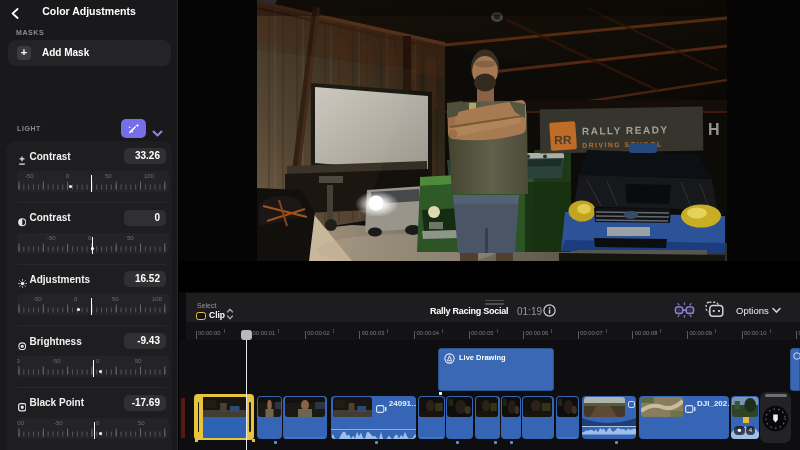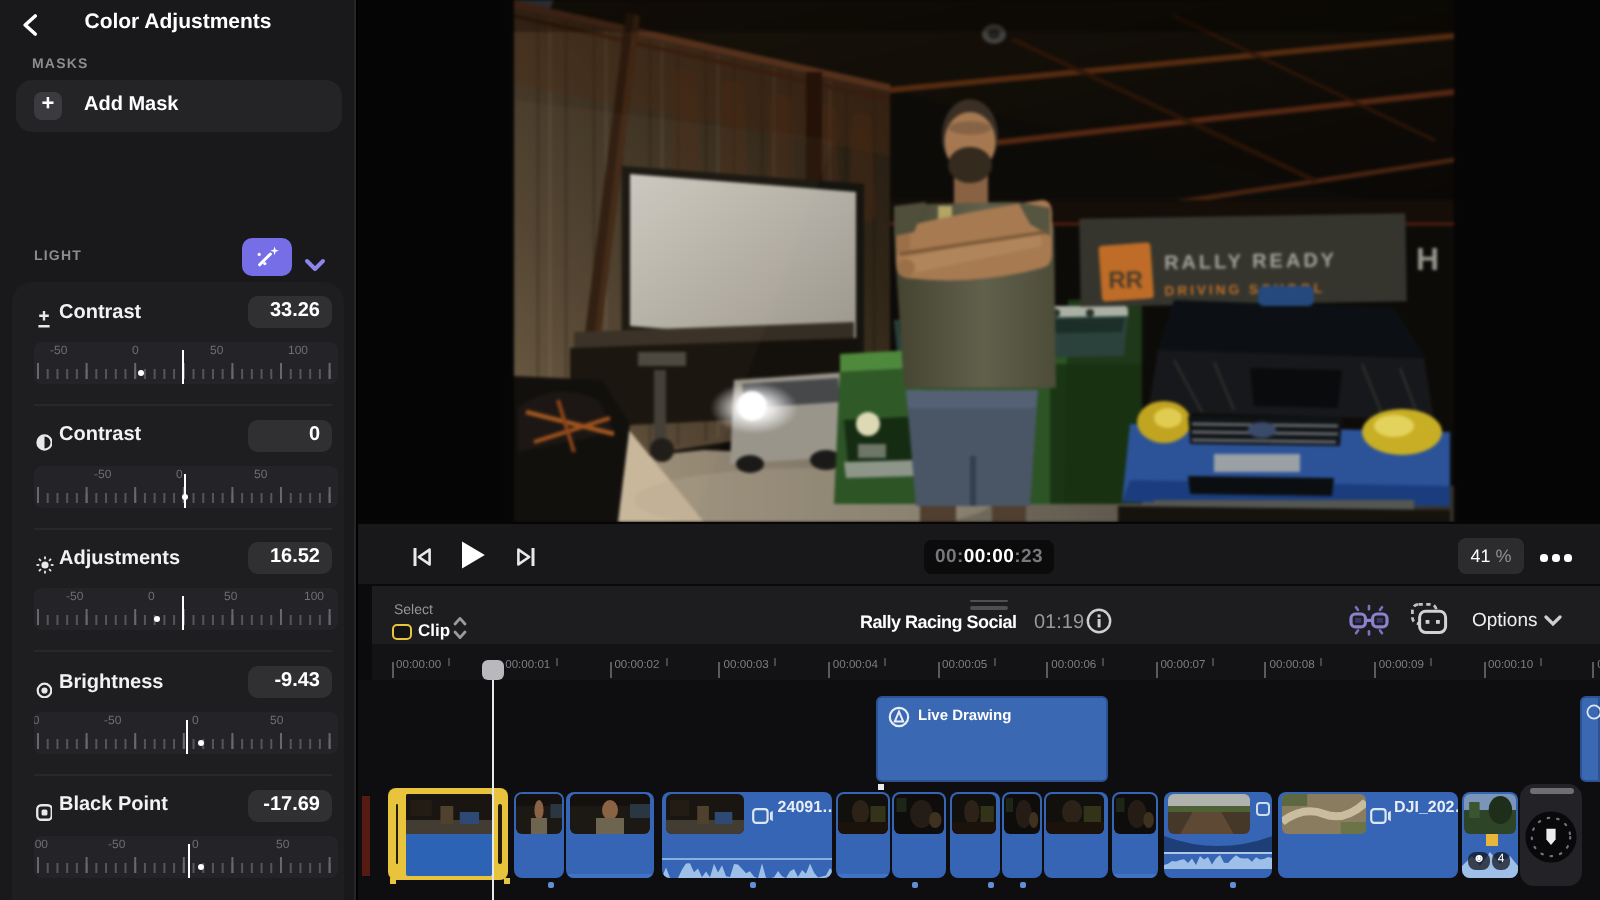--- a/index.html
+++ b/index.html
@@ -613,40 +613,20 @@
         <rect x="228" y="228" width="3" height="25" fill="#333f4c"></rect>
         <rect x="203" y="253" width="18" height="8" fill="#503f2e"></rect>
         <rect x="239" y="253" width="17" height="8" fill="#503f2e"></rect>
       </g>
 
       <polygon points="0,50 160,70 90,261 0,261" fill="#f8d8a8" opacity="0.03"></polygon>
       <rect x="0" y="0" width="470" height="16" fill="#000" opacity="0.3"></rect>
     </svg>
   </div>
 
-  <div id="controls">
-    <svg class="abs" style="left:26.5px;top:10.5px" width="10" height="11" viewBox="0 0 10 11">
-      <path d="M1.5 1 L1.5 10" stroke="#e8e8e8" stroke-width="1.5"></path>
-      <path d="M8.8 1.8 L3.4 5.5 L8.8 9.2 Z" fill="none" stroke="#e8e8e8" stroke-width="1.3" stroke-linejoin="round"></path>
-    </svg>
-    <svg class="abs" style="left:51px;top:8px" width="13" height="15" viewBox="0 0 13 15">
-      <path d="M1 0.8 L12.4 7.5 L1 14.2 Z" fill="#fff"></path>
-    </svg>
-    <svg class="abs" style="left:79px;top:10.5px" width="10" height="11" viewBox="0 0 10 11">
-      <path d="M8.5 1 L8.5 10" stroke="#e8e8e8" stroke-width="1.5"></path>
-      <path d="M1.2 1.8 L6.6 5.5 L1.2 9.2 Z" fill="none" stroke="#e8e8e8" stroke-width="1.3" stroke-linejoin="round"></path>
-    </svg>
-    <div id="tcbox"><span class="dim">00:</span>00:00<span class="dim">:23</span></div>
-    <div id="zoombox">41 <span class="dim">%</span></div>
-    <div id="moredots">
-        <i style="left:0"></i>
-        <i style="left:6px"></i>
-        <i style="left:12px"></i>
-      </div>
-  </div>
 
   <div id="toolbar">
     <div id="drag-handle">
         <i style="top:0"></i>
         <i style="top:3.5px"></i>
       </div>
     <div id="sel-lbl">Select</div>
     <div id="clip-ic"></div>
     <div id="clip-txt">Clip</div>
     <svg class="abs" style="left:47px;top:14.5px" width="8" height="12" viewBox="0 0 8 12">

